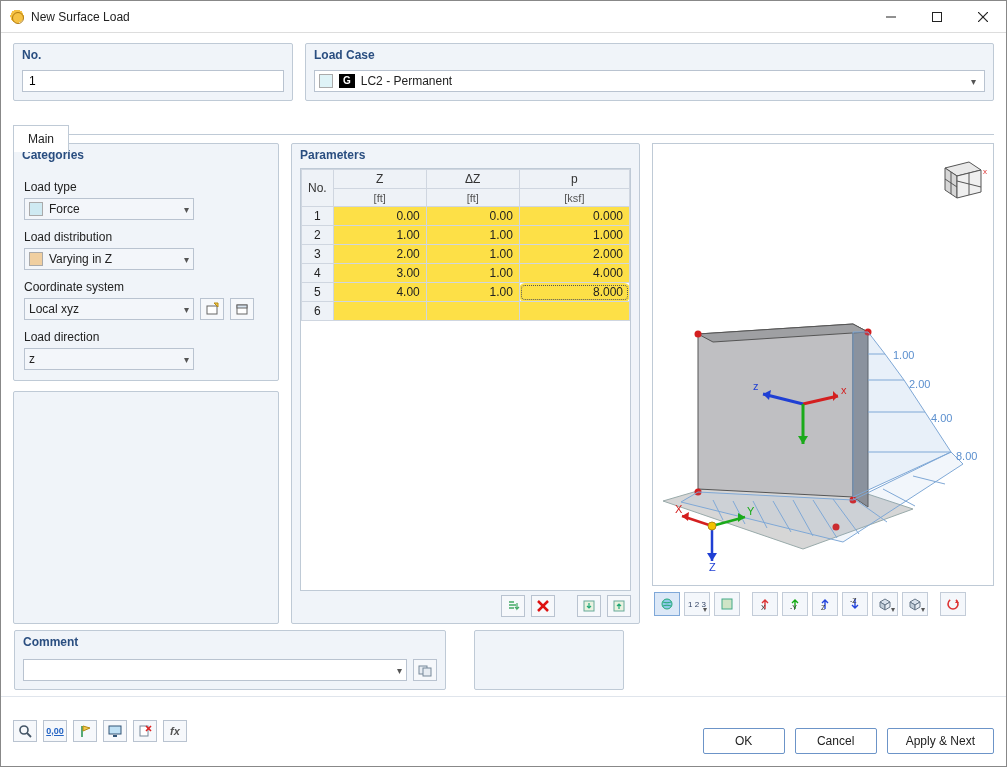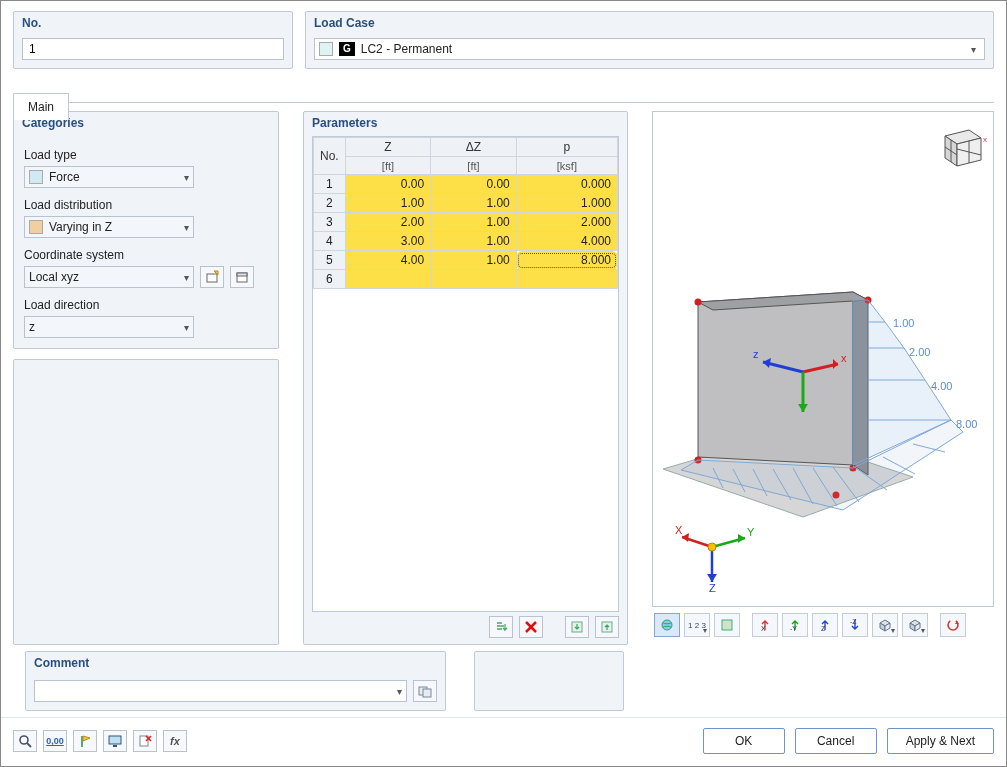--- a/index.html
+++ b/index.html
@@ -29,21 +29,21 @@
   .swatch { width:14px; height:14px; border:1px solid #aaa; flex:0 0 auto;}
   .g-badge { background:#000; color:#fff; font-weight:700; padding:0 4px; height:14px; line-height:14px; font-size:10px;}
   .assign-row{ display:flex; gap:4px; }
   .icon-btn { width:24px; height:22px; display:flex; align-items:center; justify-content:center; border:1px solid #b9c3d0; background:#f6f8fb; font-size:12px;font-weight:bold;}
   .icon-btn svg{display:block;}
 
   .tab-bar { padding:6px 12px 0 12px;}
   .tab { display:inline-block; padding:6px 14px; border:1px solid #bfcad6; border-bottom:none; background:#fff; position:relative; top:18px; font-size:12px;}
   .tab-strip-bottom{border-top:1px solid #bfcad6; margin:0 12px;}
 
-  .body-row { flex:1; display:flex; gap:24px; padding:8px 12px 4px 12px; min-height:0;}
+  .body-row { flex:1; display:flex; gap:12px; padding:8px 12px 4px 12px; min-height:0;}
   .col-left{ width:266px; display:flex; flex-direction:column; gap:10px;}
   .col-mid { flex:1; display:flex; flex-direction:column; gap:10px; min-height:0;}
   .col-right{ width:342px; display:flex; flex-direction:column;}
 
   .cat-body{ padding:6px 10px 10px 10px; display:flex; flex-direction:column; gap:4px;}
   .label{ color:#222; margin-top:6px;}
   .field-row{ display:flex; gap:6px; align-items:center;}
   .dropdown { flex:1; max-width:170px; display:flex; align-items:center; height:22px; border:1px solid #b9c3d0; background:#f3f6fa; padding:0 4px; gap:6px;}
   .dropdown .chev{ margin-left:auto; font-size:10px; color:#555;}
   .blank-panel{ flex:1; }
@@ -62,38 +62,62 @@
 
   .viewer{ flex:1; border:1px solid #bfcad6; background:#fff; position:relative; overflow:hidden;}
   .cube{ position:absolute; top:6px; right:6px; }
   .viewer-toolbar{ display:flex; gap:4px; padding:6px 2px 8px 2px; flex-wrap:wrap;}
   .vt-btn{ width:26px; height:24px; border:1px solid #c3ccd8; background:#f4f7fb; display:flex; align-items:center; justify-content:center; position:relative;}
   .vt-btn.active{ background:#dce8f7; border-color:#7fa8d8;}
   .vt-drop::after{ content:"▾"; font-size:8px; position:absolute; right:2px; bottom:1px; color:#555;}
   .triad{ position:absolute; left:14px; bottom:14px;}
   .load-svg{ position:absolute; left:0; top:0;}
 
-  .footer-row{ display:flex; gap:28px; padding:2px 12px 0 24px;}
+  .footer-row{ display:flex; gap:28px; padding:2px 12px 0 13px;}
   .comment-panel{ flex:1;}
   .comment-body{ padding:4px 8px 8px 8px; display:flex; gap:6px;}
   .comment-select{ flex:1; height:22px; border:1px solid #b9c3d0; background:#fff; display:flex; align-items:center; padding:0 4px;}
   .comment-select .chev{ margin-left:auto; font-size:10px; color:#555;}
   .empty-small{ width:150px; }
   .empty-view{ width:342px; }
 
   .bottom-bar{ display:flex; align-items:center; padding:10px 12px 12px 12px; border-top:1px solid #e0e5ec; margin-top:6px;}
   .bb-left{ display:flex; gap:6px;}
   .bb-right{ margin-left:auto; display:flex; gap:10px;}
-  .btn{ height:26px; padding:0 18px; border:1px solid #6c94c8; background:#fff; border-radius:2px; font-size:12px; display:flex; align-items:center; justify-content:center;}
+  .btn{ height:26px; padding:0 18px; border:1px solid #6c94c8; background:#fff; border-radius:2px; font-size:12px; display:flex; align-items:center; justify-content:center;margin-top:21px;}
 </style>
 </head>
 <body>
 
 <div class="window">
 
+  <div class="titlebar">
+    <div class="titlebar-left">
+      <span class="titlebar-icon"></span>
+      <span class="title-text">New Surface Load</span>
+    </div>
+    <div class="win-controls">
+      <div class="win-btn">
+        <svg width="10" height="10">
+            <line x1="0" y1="5" x2="10" y2="5" stroke="#222" stroke-width="1"></line>
+          </svg>
+      </div>
+      <div class="win-btn">
+        <svg width="10" height="10">
+            <rect x="0.5" y="0.5" width="9" height="9" fill="none" stroke="#222" stroke-width="1"></rect>
+          </svg>
+      </div>
+      <div class="win-btn win-close">
+        <svg width="10" height="10">
+            <line x1="0" y1="0" x2="10" y2="10" stroke="#222" stroke-width="1.2"></line>
+            <line x1="10" y1="0" x2="0" y2="10" stroke="#222" stroke-width="1.2"></line>
+          </svg>
+      </div>
+    </div>
+  </div>
 
   <div class="client">
 
     <div class="header-row">
       <div id="p-no" class="panel header-panel">
         <div class="panel-title">No.</div>
         <div class="panel-inner">
           <input class="text-input" value="1" style="">
         </div>
       </div>

